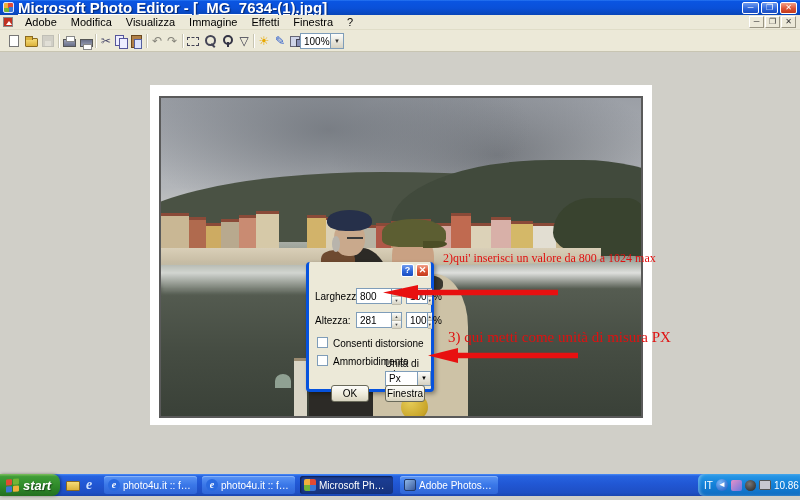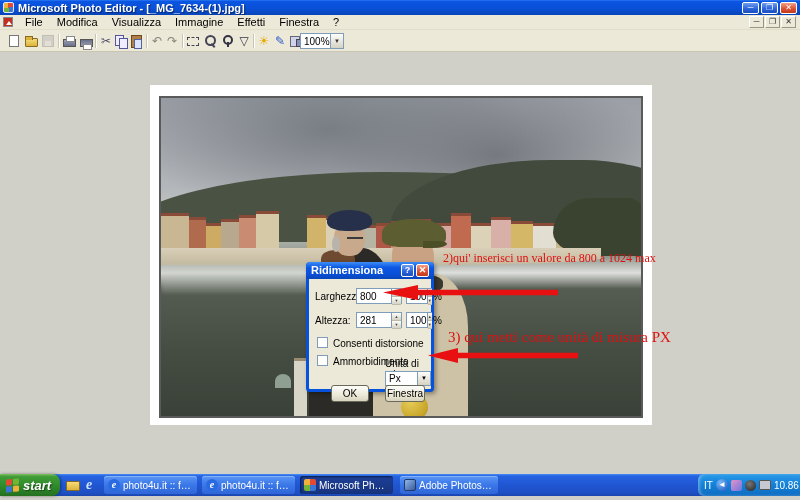--- a/index.html
+++ b/index.html
@@ -5,21 +5,21 @@
   * { margin:0; padding:0; box-sizing:border-box; }
   html,body { width:800px; height:500px; overflow:hidden; font-family:"Liberation Sans",sans-serif; }
   #screen { position:relative; width:800px; height:500px; background:#d0cfc8; }
 
   
   .titlebar { position:absolute; left:0; top:0; width:800px; height:15px;
     background:linear-gradient(180deg,#2f7df6 0%,#0a55e2 8%,#0a50d8 55%,#0845b8 100%);
     display:flex; align-items:center; padding:0 3px; }
   .app-icon { width:11px; height:11px; margin-right:4px; border-radius:2px;
     background:conic-gradient(#e34a33 0 25%, #3b76d6 0 50%, #73b436 0 75%, #f0b03c 0); border:1px solid #dde6ff; }
-  .titlebar .title { color:#fff; font-weight:bold; font-size:11px; text-shadow:1px 1px 1px #03266e; white-space:nowrap; }
+  .titlebar .title { color:#fff; font-weight:bold; font-size:15px; text-shadow:1px 1px 1px #03266e; white-space:nowrap;text-decoration:underline; }
   .win-btns { position:absolute; right:3px; top:2px; display:flex; gap:2px; }
   .wbtn { width:17px; height:12px; border:1px solid #fff; border-radius:2px; color:#fff; font-size:8px;
     line-height:10px; text-align:center; background:linear-gradient(180deg,#6f9bf0,#2a63d8 60%,#1c4ec0); }
   .wbtn.close { background:linear-gradient(180deg,#f0a088,#dd5435 55%,#c23a1c); }
 
   
   .menubar { position:absolute; left:0; top:15px; width:800px; height:15px; background:#ece9d8;
     display:flex; align-items:center; font-size:11px; color:#000; border-bottom:1px solid #e0ddc8; }
   .child-icon { width:10px; height:10px; margin:0 5px 0 3px; background:#c03020; border:1px solid #888;
     position:relative; }
@@ -180,21 +180,21 @@
     <div class="title">Microsoft Photo Editor - [_MG_7634-(1).jpg]</div>
     <div class="win-btns">
       <div class="wbtn">─</div>
       <div class="wbtn">❐</div>
       <div class="wbtn close">✕</div>
     </div>
   </div>
 
   <div class="menubar">
     <div class="child-icon"></div>
-    <div class="menu-item">File</div>
+    <div class="menu-item">Adobe</div>
     <div class="menu-item">Modifica</div>
     <div class="menu-item">Visualizza</div>
     <div class="menu-item">Immagine</div>
     <div class="menu-item">Effetti</div>
     <div class="menu-item">Finestra</div>
     <div class="menu-item">?</div>
     <div class="mdi-btns">
       <div class="mdibtn">─</div>
       <div class="mdibtn">❐</div>
       <div class="mdibtn">✕</div>
@@ -309,23 +309,20 @@
         <div class="man2-body"></div>
         <div class="man2-collar"></div>
         <div class="man2-head"></div>
         <div class="man2-cap"></div>
         <div class="man2-cap-brim"></div>
         <div class="buoy"></div>
       </div>
     </div>
 
     <div class="dialog">
-      <div class="dlg-title">
-        <span>Ridimensiona</span>
-      </div>
       <div class="dlg-tbtns">
         <div class="dbtn">?</div>
         <div class="dbtn close">✕</div>
       </div>
       <div class="dlg-body">
         <span class="fld-label" style="top:12px">Larghezza:</span>
         <div class="tbox" style="left:47px; top:9px; width:46px">
           <span class="tval">800</span>
           <span class="spin">
               <span>▲</span>

